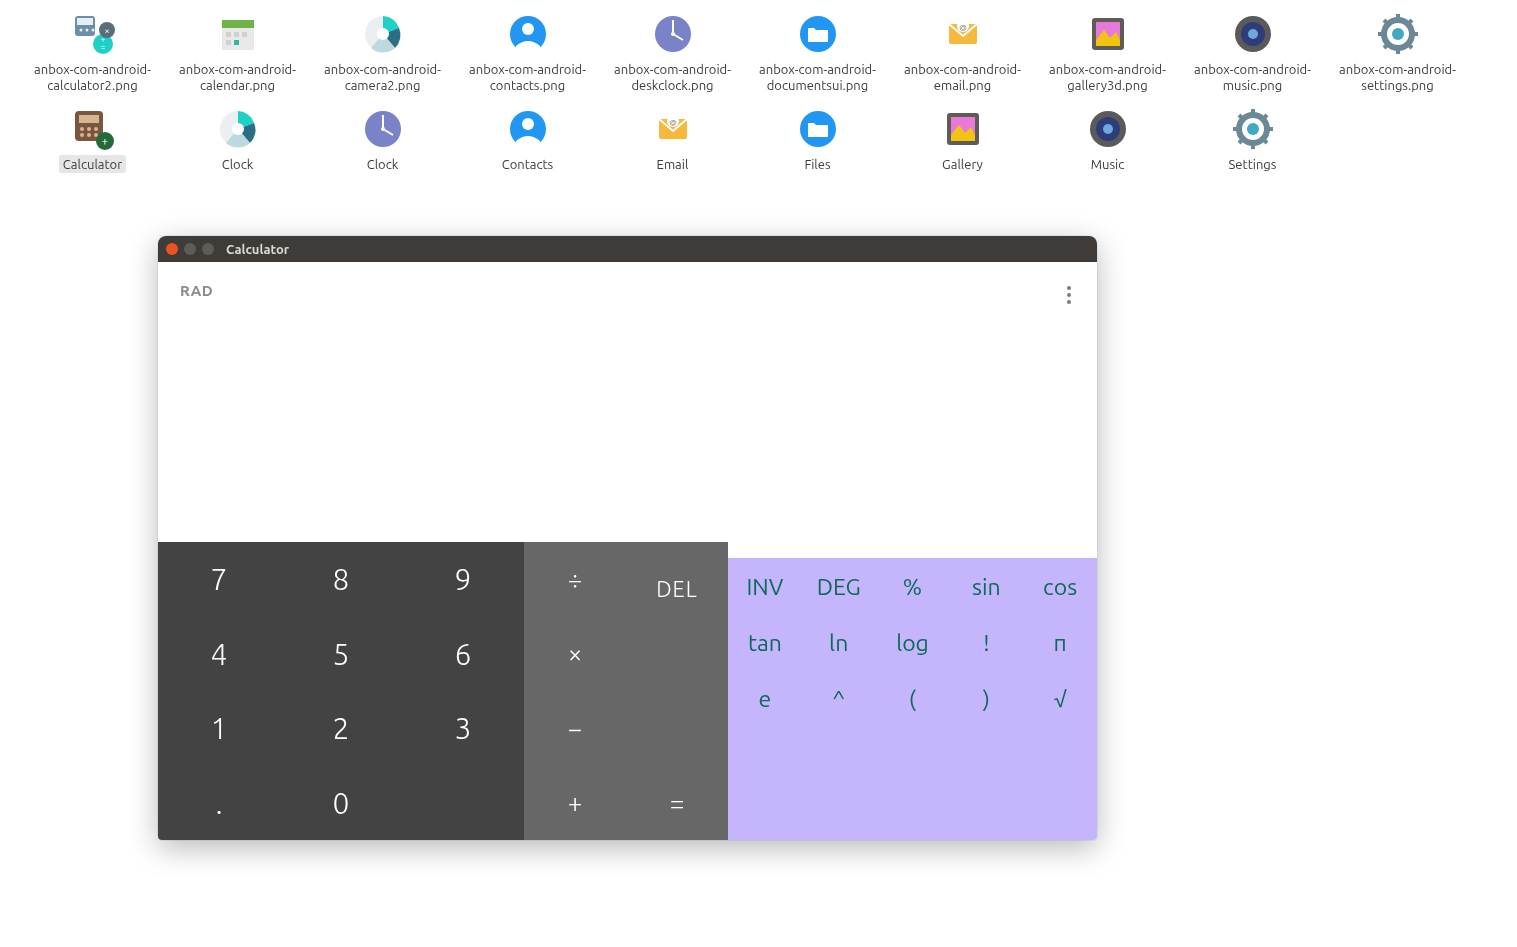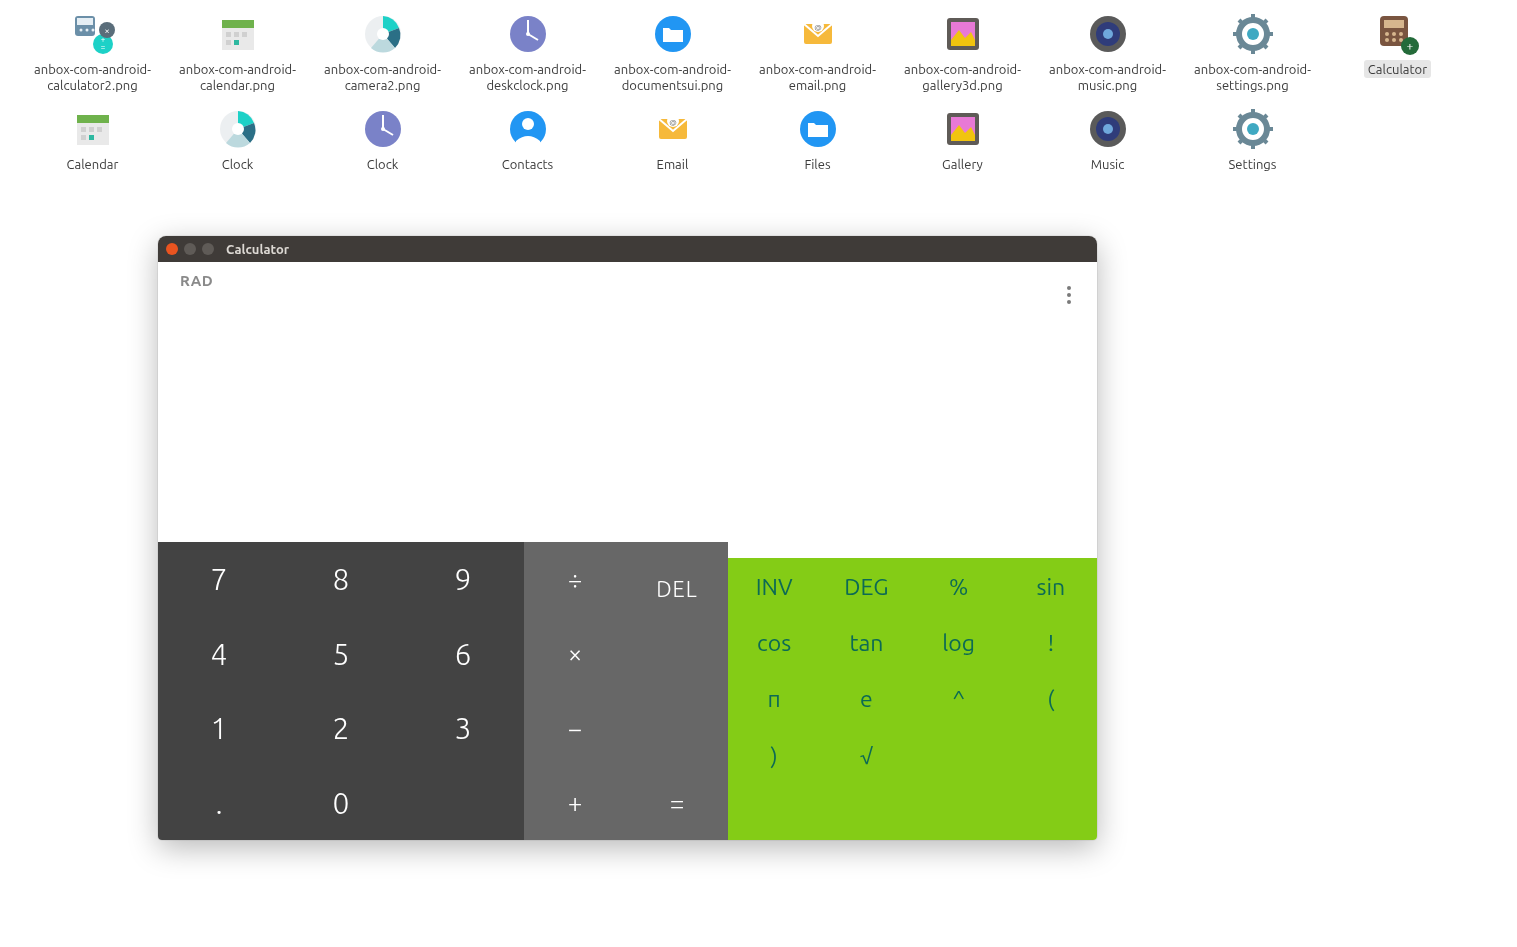--- a/index.html
+++ b/index.html
@@ -83,21 +83,21 @@
     color: #dcd8d3;
     font-weight: 600;
     font-size: 13px;
     margin-left: 6px;
   }
 
   .calc-display {
     height: 280px;
     background: #fff;
     position: relative;
-    padding: 10px 22px;
+    padding: 20px 22px;
   }
   .mode-label {
     color: #8a8a8a;
     font-weight: 700;
     font-size: 15px;
     letter-spacing: .5px;
   }
   .more-dots {
     position: absolute;
     right: 20px; top: 18px;
@@ -124,23 +124,23 @@
     color: #fff;
   }
   .pad-ops {
     background: #676767;
     display: grid;
     grid-template-columns: repeat(2, 1fr);
     grid-template-rows: repeat(4, 1fr);
     color: #fff;
   }
   .pad-adv {
-    background: #84cc16;
+    background: #c4b5fd;
     display: grid;
-    grid-template-columns: repeat(4, 1fr);
+    grid-template-columns: repeat(5, 1fr);
     grid-template-rows: repeat(5, 1fr);
     color: #0c6a55;
     margin-top: 16px;
   }
   .key {
     display: flex;
     align-items: center;
     justify-content: center;
     font-size: 26px;
     font-weight: 400;
@@ -195,20 +195,30 @@
     <div class="icon-img">
       <svg width="44" height="44" viewBox="0 0 44 44">
           <circle cx="22" cy="22" r="18" fill="#eceff1"></circle>
           <path d="M22 4 A18 18 0 0 1 38 16 L22 22 Z" fill="#1dd1c7"></path>
           <path d="M38 16 A18 18 0 0 1 34 36 L22 22 Z" fill="#2b6f86"></path>
           <path d="M34 36 A18 18 0 0 1 10 36 L22 22 Z" fill="#bcd9de"></path>
           <circle cx="22" cy="22" r="6" fill="#fff"></circle>
         </svg>
     </div>
     <div class="icon-label">anbox-com-android-camera2.png</div>
+  </div>
+  <div class="icon-cell">
+    <div class="icon-img">
+      <svg width="44" height="44" viewBox="0 0 44 44">
+          <circle cx="22" cy="22" r="18" fill="#2196f3"></circle>
+          <circle cx="22" cy="17" r="6" fill="#fff"></circle>
+          <path d="M10 34 Q22 24 34 34 L34 40 L10 40 Z" fill="#fff"></path>
+        </svg>
+    </div>
+    <div class="icon-label">anbox-com-android-contacts.png</div>
   </div>
   <div class="icon-cell">
     <div class="icon-img">
       <svg width="44" height="44" viewBox="0 0 44 44">
           <circle cx="22" cy="22" r="18" fill="#7a82c8"></circle>
           <path d="M22 22 L22 8" stroke="#fff" stroke-width="2"></path>
           <path d="M22 22 L32 28" stroke="#fff" stroke-width="2"></path>
           <circle cx="22" cy="22" r="2" fill="#fff"></circle>
         </svg>
     </div>
@@ -285,36 +295,20 @@
             <circle cx="25" cy="22" r="2"></circle>
             <circle cx="11" cy="28" r="2"></circle>
             <circle cx="18" cy="28" r="2"></circle>
             <circle cx="25" cy="28" r="2"></circle>
           </g>
           <circle cx="34" cy="34" r="9" fill="#246b3a"></circle>
           <text x="34" y="38" text-anchor="middle" font-size="12" fill="#fff">+</text>
         </svg>
     </div>
     <div class="icon-label selected">Calculator</div>
-  </div>
-  <div class="icon-cell">
-    <div class="icon-img">
-      <svg width="44" height="44" viewBox="0 0 44 44">
-          <rect x="6" y="8" width="32" height="8" fill="#6fb24c"></rect>
-          <rect x="6" y="16" width="32" height="22" fill="#e9e9e9"></rect>
-          <g fill="#d0d0d0">
-            <rect x="10" y="20" width="5" height="5"></rect>
-            <rect x="18" y="20" width="5" height="5"></rect>
-            <rect x="26" y="20" width="5" height="5"></rect>
-            <rect x="10" y="28" width="5" height="5"></rect>
-          </g>
-          <rect x="18" y="28" width="5" height="5" fill="#2eb8a0"></rect>
-        </svg>
-    </div>
-    <div class="icon-label">Calendar</div>
   </div>
   <div class="icon-cell">
     <div class="icon-img">
       <svg width="44" height="44" viewBox="0 0 44 44">
           <circle cx="22" cy="22" r="18" fill="#eceff1"></circle>
           <path d="M22 4 A18 18 0 0 1 38 16 L22 22 Z" fill="#1dd1c7"></path>
           <path d="M38 16 A18 18 0 0 1 34 36 L22 22 Z" fill="#2b6f86"></path>
           <path d="M34 36 A18 18 0 0 1 10 36 L22 22 Z" fill="#bcd9de"></path>
           <circle cx="22" cy="22" r="6" fill="#fff"></circle>
         </svg>
@@ -445,20 +439,21 @@
       <div class="key">+</div>
       <div class="key">=</div>
     </div>
     <div class="pad-adv">
       <div class="key">INV</div>
       <div class="key">DEG</div>
       <div class="key">%</div>
       <div class="key">sin</div>
       <div class="key">cos</div>
       <div class="key">tan</div>
+      <div class="key">ln</div>
       <div class="key">log</div>
       <div class="key">!</div>
       <div class="key">π</div>
       <div class="key">e</div>
       <div class="key">^</div>
       <div class="key">(</div>
       <div class="key">)</div>
       <div class="key">√</div>
     </div>
   </div>

